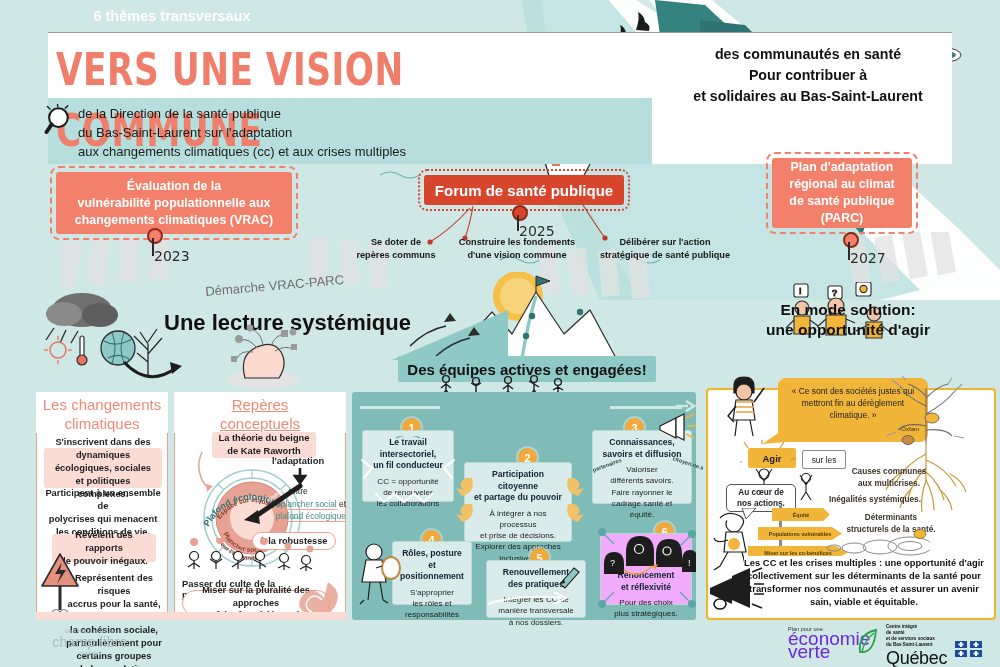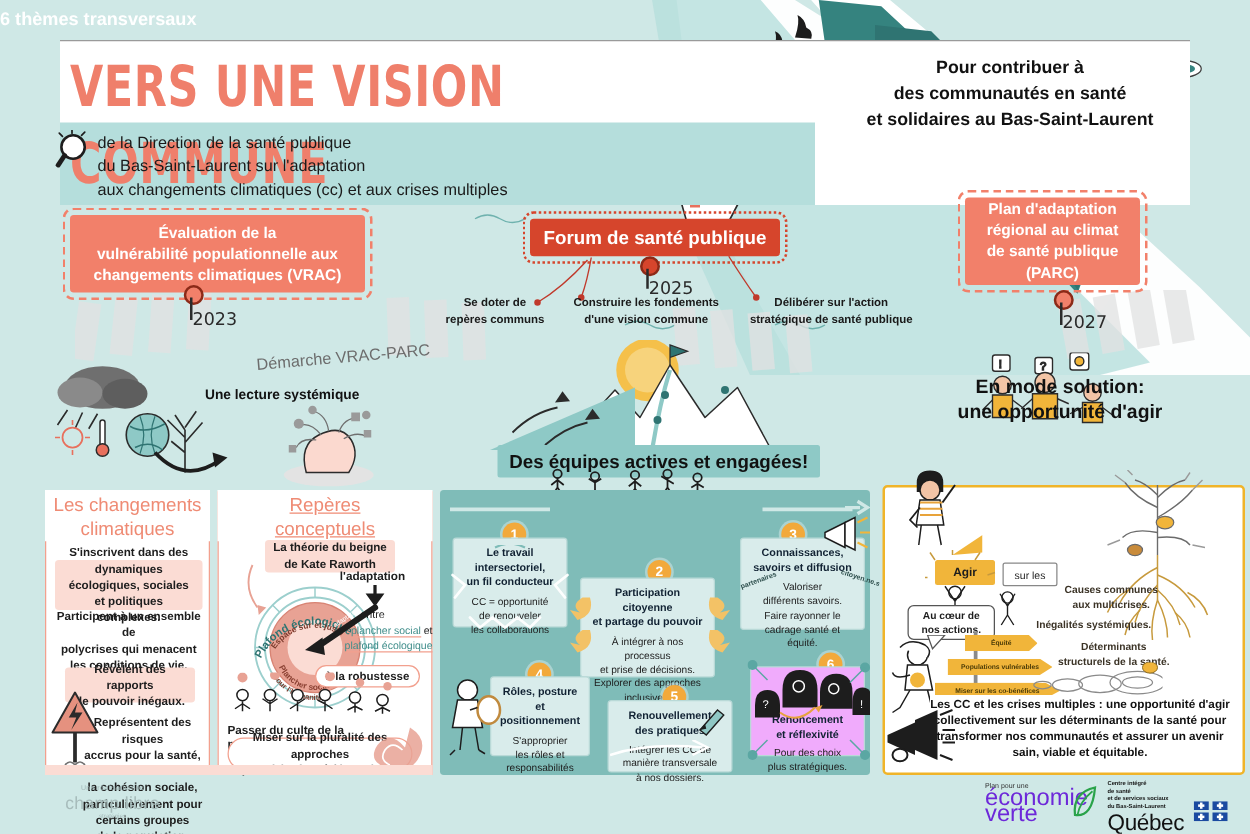--- a/index.html
+++ b/index.html
@@ -72,21 +72,21 @@
     color:#1a1a1a;text-align:center;
   }
 
   .demarche{
     position:absolute;left:205px;top:278px;font-size:13px;color:#6d6d6d;
     transform:rotate(-5deg);font-weight:500;
   }
 
   
   .h-systemic{
-    position:absolute;left:164px;top:310px;font-size:11px;
+    position:absolute;left:164px;top:310px;font-size:22px;
     font-weight:bold;color:#111;
   }
   .h-teams{
     position:absolute;left:398px;top:356px;width:258px;height:26px;
     background:#8ec9c6;display:flex;align-items:center;justify-content:center;
     font-size:15px;font-weight:bold;color:#111;border-radius:2px;
   }
   .h-solution{
     position:absolute;left:700px;top:300px;width:296px;text-align:center;
     font-size:15.5px;line-height:20px;font-weight:bold;color:#111;
@@ -116,21 +116,21 @@
     color:#1d1d1d;font-weight:bold;box-sizing:border-box;padding:5px 6px;
     display:flex;align-items:center;justify-content:center;
   }
 
   
   .teal-panel{
     position:absolute;left:352px;top:392px;width:344px;height:228px;
     background:#7fbcb8;border-radius:3px;
   }
   .teal-head{
-    position:absolute;left:0;top:8px;width:344px;
+    position:absolute;left:0;top:8px;width:344px;text-align:center;
     font-size:14.5px;font-weight:bold;color:#fff;
   }
   .teal-rule{position:absolute;height:3px;background:#cfe8e6;}
   .tcard{
     position:absolute;background:#d9eceb;border:1px solid #b9d9d7;
     border-radius:3px;box-sizing:border-box;padding:6px 7px;
     font-size:8.1px;line-height:11.2px;color:#1d1d1d;text-align:center;
   }
   .tcard b{display:block;font-size:8.6px;line-height:11.6px;margin-bottom:4px;color:#123;}
   .tnum{
@@ -287,22 +287,22 @@
       <line x1="25" y1="5" x2="28" y2="2"></line>
       <line x1="7" y1="6" x2="4" y2="3"></line>
     </g>
   </svg>
   <div class="subtitle">
     <div>de la Direction de la santé publique</div>
     <div>du Bas-Saint-Laurent sur l'adaptation</div>
     <div>aux changements climatiques (cc) et aux crises multiples</div>
   </div>
   <div class="tagline">
+    <div>des communautés en santé</div>
     <div>Pour contribuer à</div>
-    <div>des communautés en santé</div>
     <div>et solidaires au Bas-Saint-Laurent</div>
   </div>
 
   <svg class="abs" style="left:60px;top:232px" width="900" height="70">
     <g fill="#e2e2e2" opacity="0.75">
       <rect x="0" y="10" width="18" height="46" transform="rotate(8 9 33)"></rect>
       <rect x="30" y="6" width="18" height="46" transform="rotate(6 39 29)"></rect>
       <rect x="60" y="4" width="18" height="46" transform="rotate(4 69 27)"></rect>
       <rect x="90" y="2" width="18" height="46" transform="rotate(3 99 25)"></rect>
       <rect x="250" y="6" width="18" height="46" transform="rotate(-2 259 29)"></rect>
@@ -762,20 +762,24 @@
         <circle cx="4" cy="76" r="4"></circle>
         <circle cx="94" cy="76" r="4"></circle>
       </g>
     <g stroke="#5ba7a3" stroke-width="1.2" fill="none">
         <path d="M4 4 L16 16 M94 6 L82 18 M4 76 L16 64 M94 76 L82 64"></path>
       </g>
   </svg>
 
   <div class="ypanel"></div>
 
+  <div class="quote">
+    <span>« Ce sont des sociétés justes qui mettront fin au dérèglement climatique. »</span>
+    <span class="src">-Oxfam</span>
+  </div>
   <svg class="abs" style="left:760px;top:428px" width="26" height="18">
     <path d="M26 0 L26 14 L2 16 Z" fill="#f1b53a"></path>
   </svg>
 
   <svg class="abs" style="left:722px;top:376px" width="56" height="62">
     <g stroke="#1d1d1d" stroke-width="1.2" fill="#fff">
       <path d="M12 10 q0 -9 10 -9 q10 0 10 9 l0 7 l-20 0 z" fill="#1d1d1d"></path>
       <circle cx="22" cy="16" r="8" fill="#f2c4a6"></circle>
       <path d="M14 24 l16 0 l3 20 l-22 0 z" fill="#fff"></path>
       <path d="M14 26 h18 M14 31 h18 M14 36 h18" stroke="#e8a33a" stroke-width="1.6"></path>

